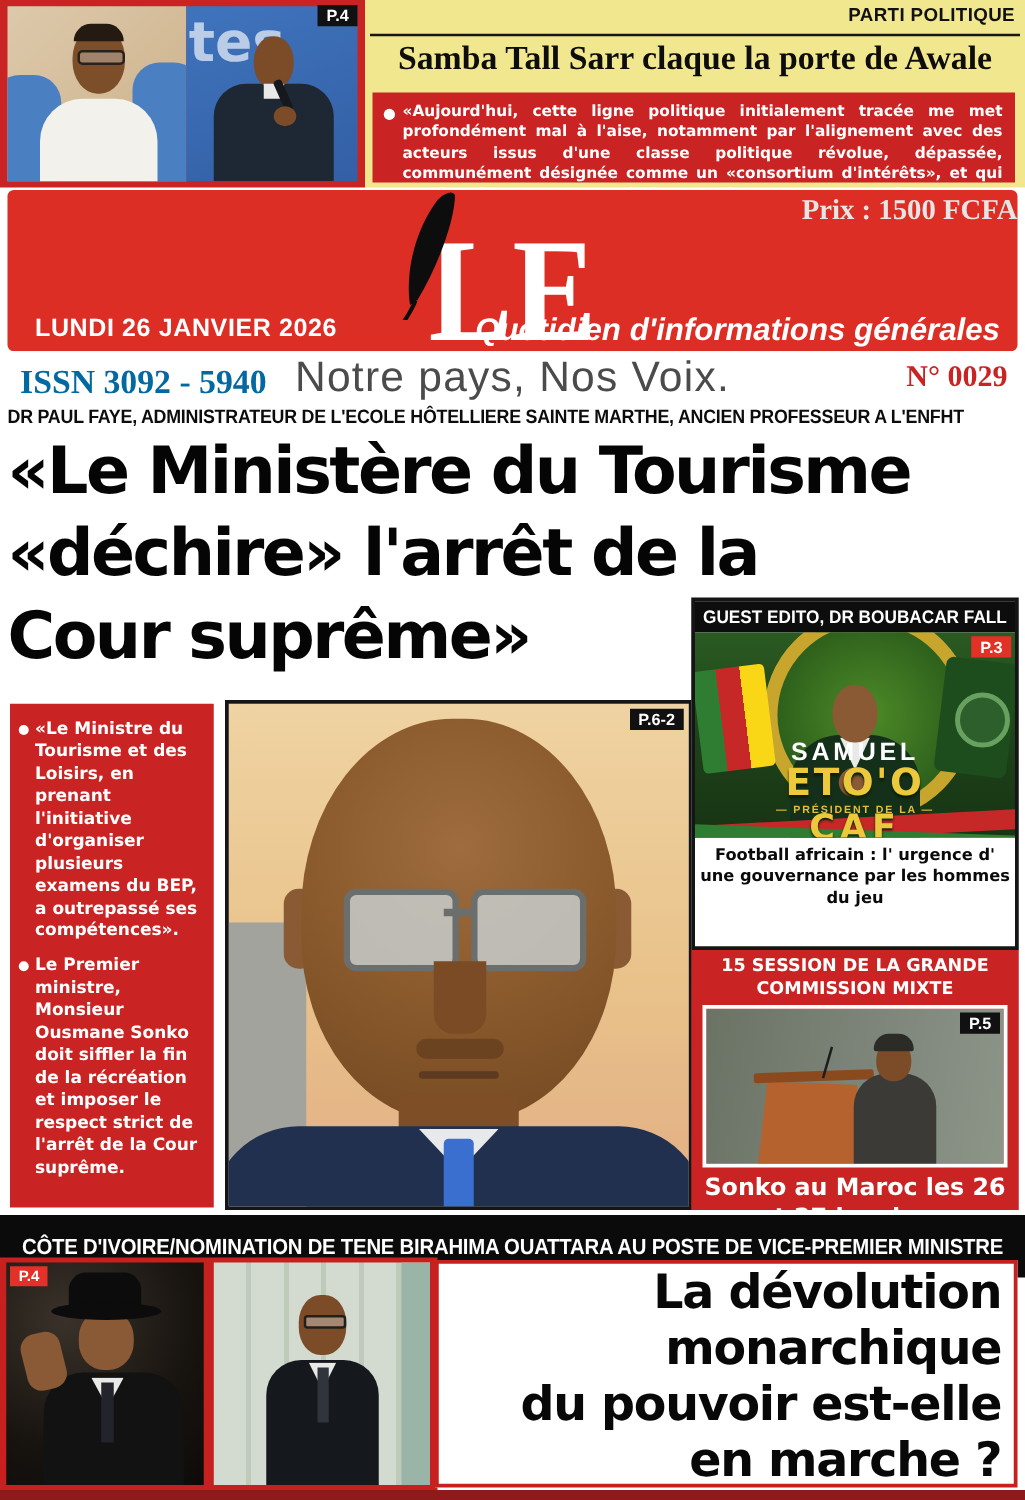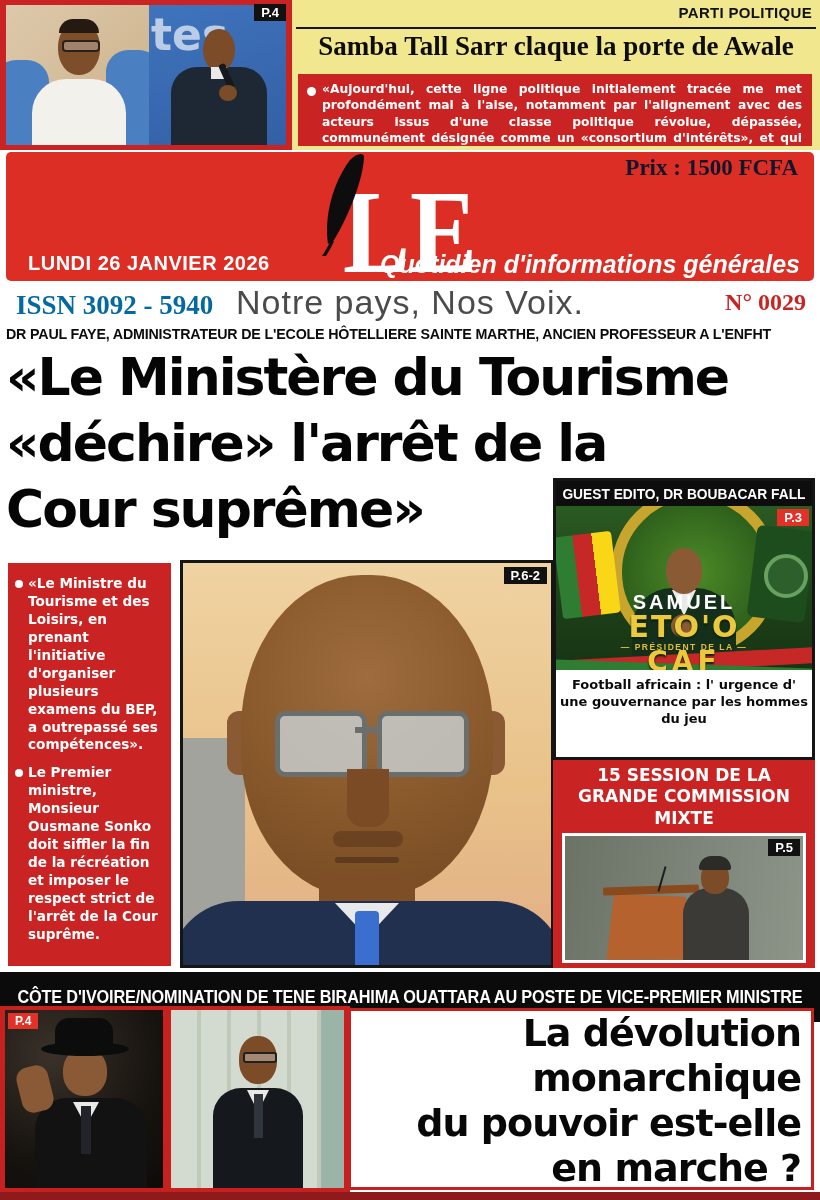--- a/index.html
+++ b/index.html
@@ -19,21 +19,21 @@
   .samba{left:0;right:0;top:31px;text-align:center;font-family:"Liberation Serif",serif;
          font-weight:bold;font-size:27px;color:#0d0d0d;}
   .quotebox{left:6px;right:8px;top:74px;bottom:4px;background:#c92423;color:#fff;
             padding:7px 10px 6px 24px;box-sizing:border-box;}
   .quotebox .dot{position:absolute;left:9px;top:13px;width:9px;height:9px;border-radius:50%;background:#fff;}
   .quotetext{font-family:"DejaVu Sans",sans-serif;font-weight:bold;font-size:12.3px;line-height:1.34;
              text-align:justify;}
 
   
   .masthead{left:6px;top:152px;width:808px;height:129px;background:#dd2e25;border-radius:5px;}
-  .price{right:16px;top:3px;color:#0f172a;font-family:"Liberation Serif",serif;font-weight:bold;font-size:23px;}
+  .price{right:0;top:3px;color:#e5e5e5;font-family:"Liberation Serif",serif;font-weight:bold;font-size:23px;}
   .mtitle{left:0;right:0;top:22px;text-align:center;color:#fff;font-family:"Liberation Serif",serif;
           font-weight:bold;font-size:118px;line-height:1;}
   .mtitle span{display:inline-block;transform:scaleX(.85);transform-origin:center;}
   .mdate{left:22px;bottom:6px;color:#fff;font-weight:bold;font-size:20px;letter-spacing:.5px;}
   .mtag{right:14px;bottom:2px;color:#fff;font-style:italic;font-size:25px;font-weight:bold;}
   .quill{left:292px;top:-4px;z-index:5;}
 
   
   .issnrow{left:0;top:281px;width:820px;height:43px;background:#fff;}
   .issn{left:16px;top:9px;font-family:"Liberation Serif",serif;font-weight:bold;font-size:27px;color:#0369a1;}
@@ -65,21 +65,21 @@
   .t-etoo{bottom:26px;color:#ecc83d;font-family:"DejaVu Sans",sans-serif;font-weight:bold;font-size:30px;
           letter-spacing:2px;text-shadow:0 2px 2px #0a2008;}
   .t-pres{bottom:18px;color:#e4bd38;font-weight:bold;font-size:8.5px;letter-spacing:1.5px;}
   .t-caf{bottom:-8px;color:#ecc83d;font-family:"DejaVu Sans",sans-serif;font-weight:bold;font-size:28px;
          letter-spacing:4px;text-shadow:0 2px 2px #0a2008;}
   .edito-cap{text-align:center;font-family:"DejaVu Sans",sans-serif;font-weight:bold;font-size:13px;
              line-height:1.3;color:#0a0a0a;padding:7px 3px 0;}
 
   .commission{left:553px;top:760px;width:262px;height:208px;background:#c92423;box-sizing:border-box;padding-top:5px;}
   .comm-head{text-align:center;color:#fff;font-family:"DejaVu Sans",sans-serif;font-weight:bold;
-             font-size:17px;line-height:1.25;padding:0 14px;}
+             font-size:14px;line-height:1.25;padding:0 14px;}
   .comm-photo{position:relative;margin:4px auto 0;width:238px;height:124px;border:3px solid #fff;
               overflow:hidden;background:linear-gradient(100deg,#6b7365,#7e857a 55%,#8d9488);}
   .comm-cap{text-align:center;color:#fff;font-family:"DejaVu Sans",sans-serif;font-weight:bold;
             font-size:19px;line-height:1.25;padding-top:5px;}
 
   
   .blackstrip{left:0;top:972px;width:820px;height:50px;background:#0b0b0b;display:flex;
               align-items:center;justify-content:center;}
   .blackstrip span{color:#fff;font-weight:bold;font-size:17.5px;white-space:nowrap;
                    transform:scaleX(.93);letter-spacing:-.2px;}

